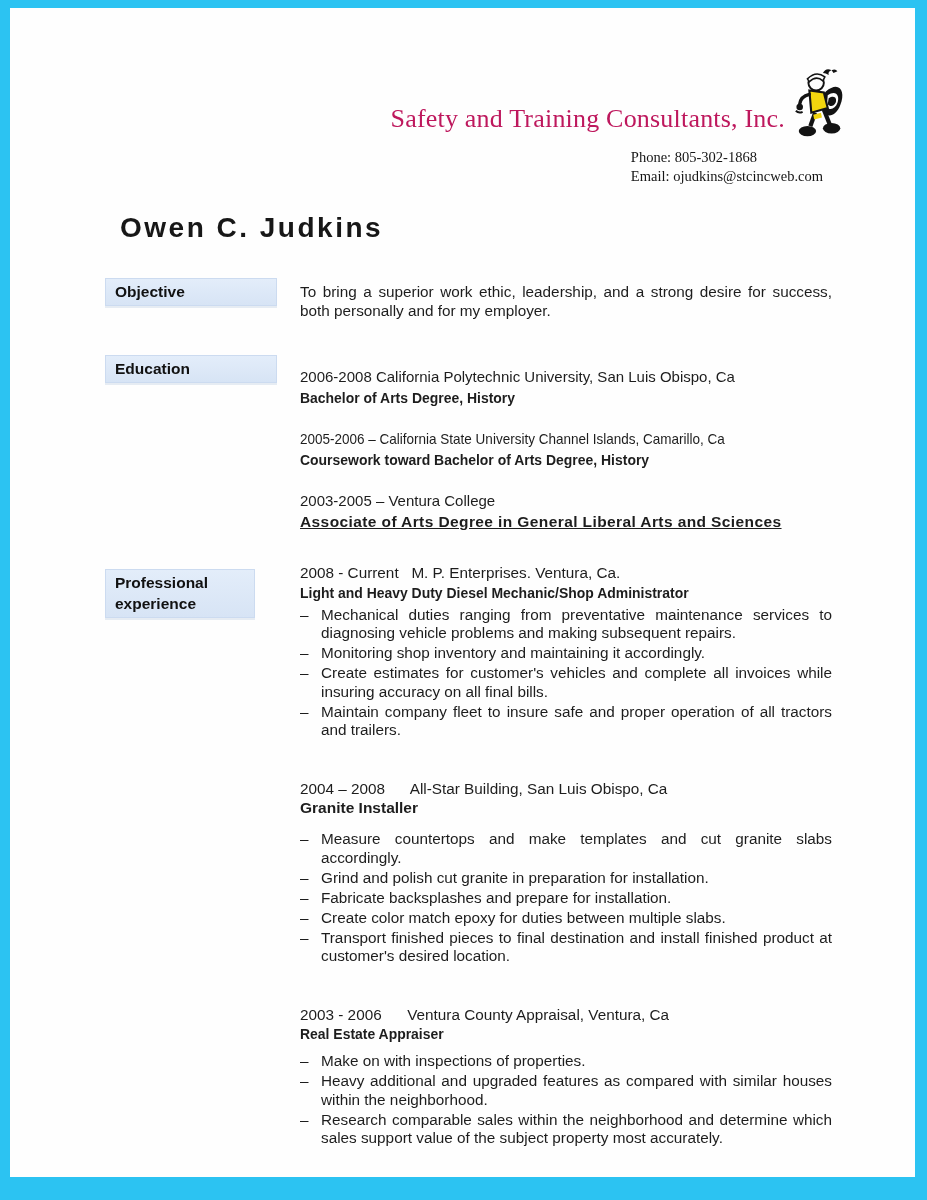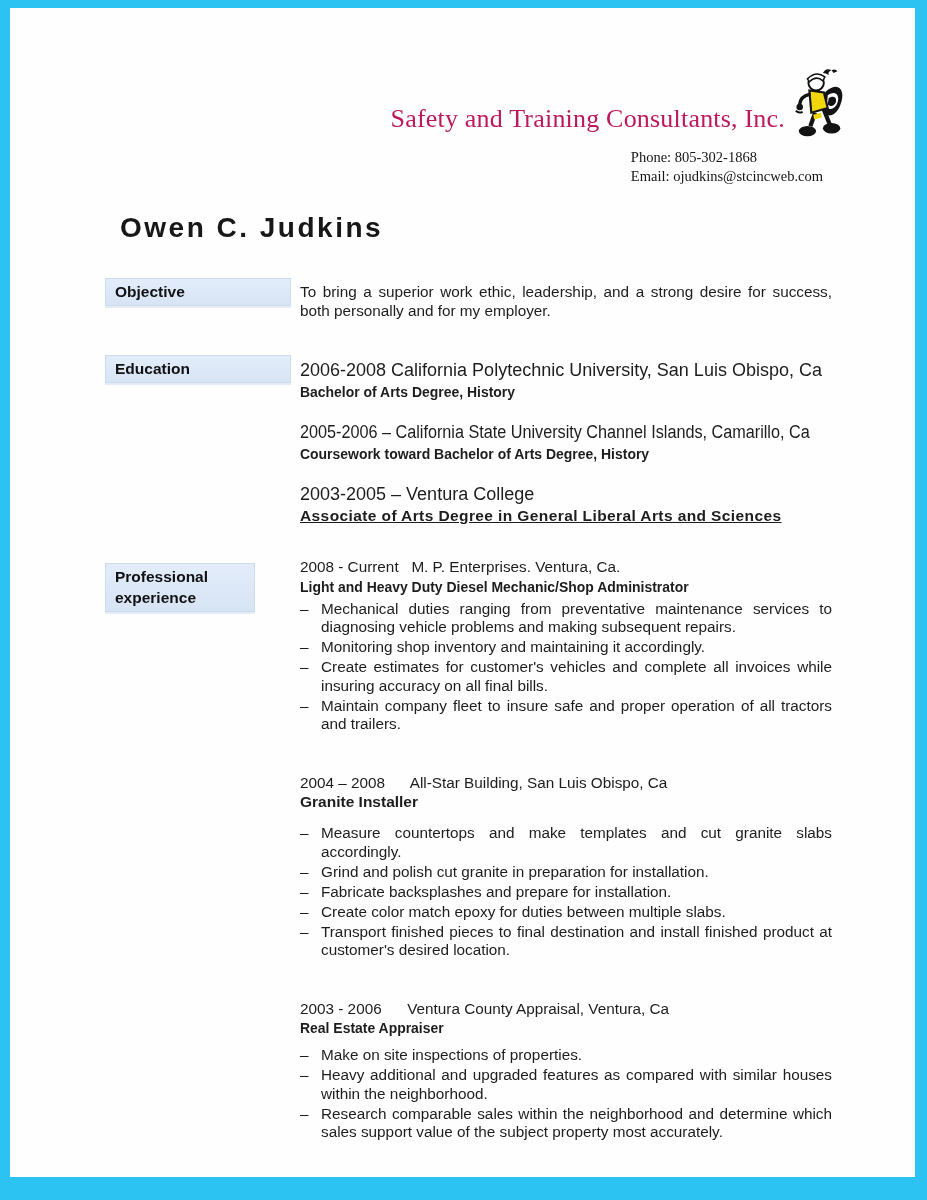--- a/index.html
+++ b/index.html
@@ -69,35 +69,35 @@
   .label-box {
     background: linear-gradient(180deg, #e3edfa 0%, #d7e4f5 100%);
     border: 1px solid #ccdbf0;
     box-shadow: 0 2px 0 rgba(170,190,215,0.28);
     font-size: 15.5px;
     font-weight: bold;
     line-height: 21px;
     padding: 2px 9px 3px 9px;
     color: #111;
   }
-  .label-w { width: 186px; }
+  .label-w { width: 172px; }
   .label-n { width: 150px; }
 
   
   .objective-text {
     font-size: 15.3px;
     line-height: 18.5px;
     text-align: justify;
     padding-top: 5px;
   }
 
   
   .edu-entry { margin-bottom: 20px; }
   .edu-entry:last-child { margin-bottom: 0; }
-  .edu-line { font-size: 18px; line-height: 21px; white-space: pre-wrap; }
+  .edu-line { font-size: 15px; line-height: 21px; white-space: pre-wrap; margin-top: 6px; }
   .edu-degree { font-size: 15.5px; line-height: 21px; font-weight: bold; text-decoration: underline; }
   .condensed { display: inline-block; transform: scaleX(0.9); transform-origin: 0 50%; white-space: pre; }
   .spread { letter-spacing: 0.4px; }
   .edu-col { padding-top: 5px; }
 
   
   .job { margin-bottom: 40px; }
   .job:last-child { margin-bottom: 0; }
   .job-heading { font-size: 15.3px; line-height: 18.5px; white-space: pre-wrap; }
   .job-title { font-size: 15.5px; line-height: 19px; font-weight: bold; }
@@ -243,21 +243,21 @@
               </li>
           </ul>
         </div>
 
         <div class="job job-3">
           <div class="job-heading">2003 - 2006      Ventura County Appraisal, Ventura, Ca</div>
           <div class="job-title"><span class="condensed">Real Estate Appraiser</span></div>
           <ul class="bullets">
             <li class="bullet">
                 <span class="dash">–</span>
-                <span class="bullet-text">Make on site inspections of properties.</span>
+                <span class="bullet-text">Make on with inspections of properties.</span>
               </li>
             <li class="bullet">
                 <span class="dash">–</span>
                 <span class="bullet-text">Heavy additional and upgraded features as compared with similar houses within the neighborhood.</span>
               </li>
             <li class="bullet">
                 <span class="dash">–</span>
                 <span class="bullet-text">Research comparable sales within the neighborhood and determine which sales support value of the subject property most accurately.</span>
               </li>
           </ul>

